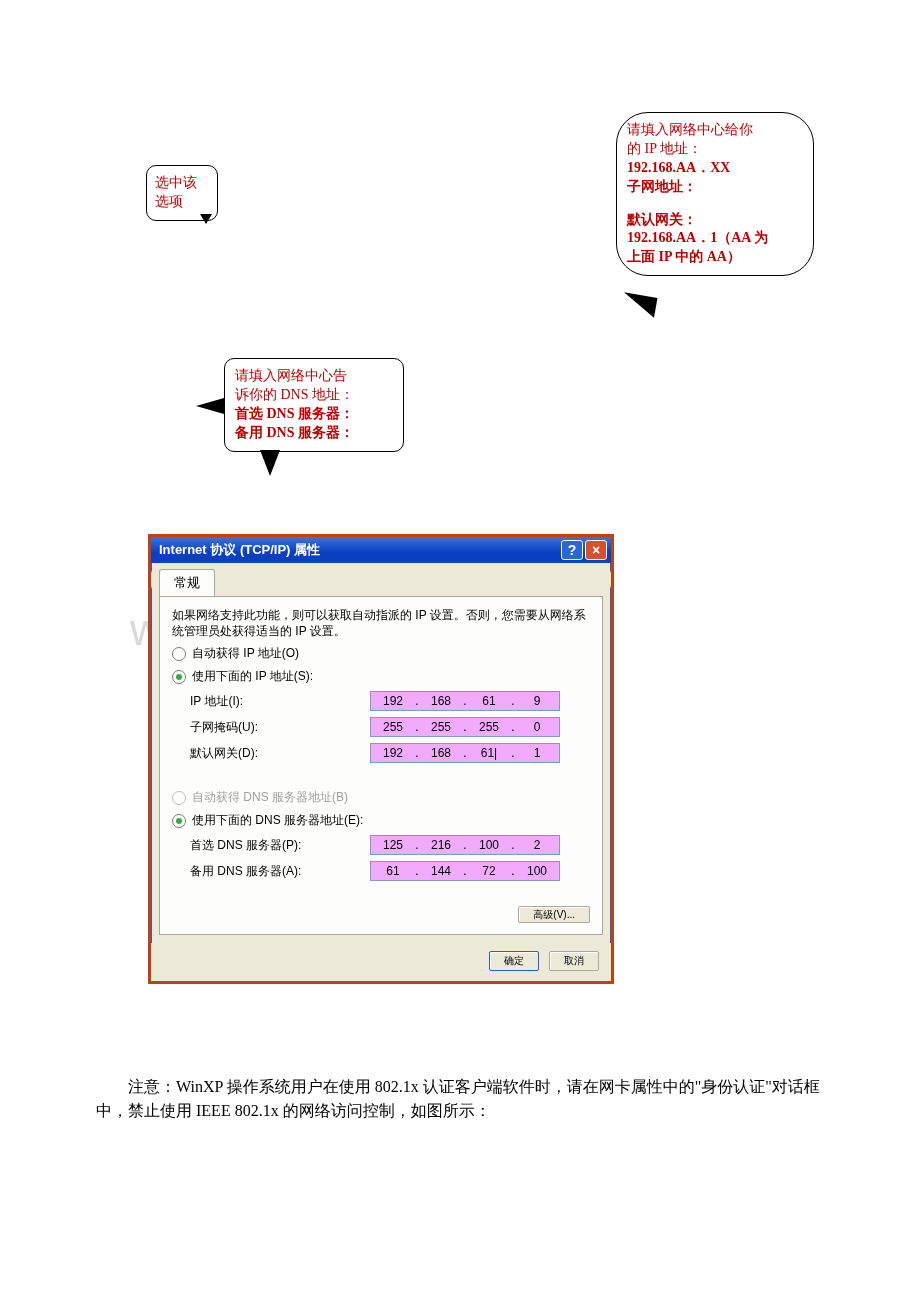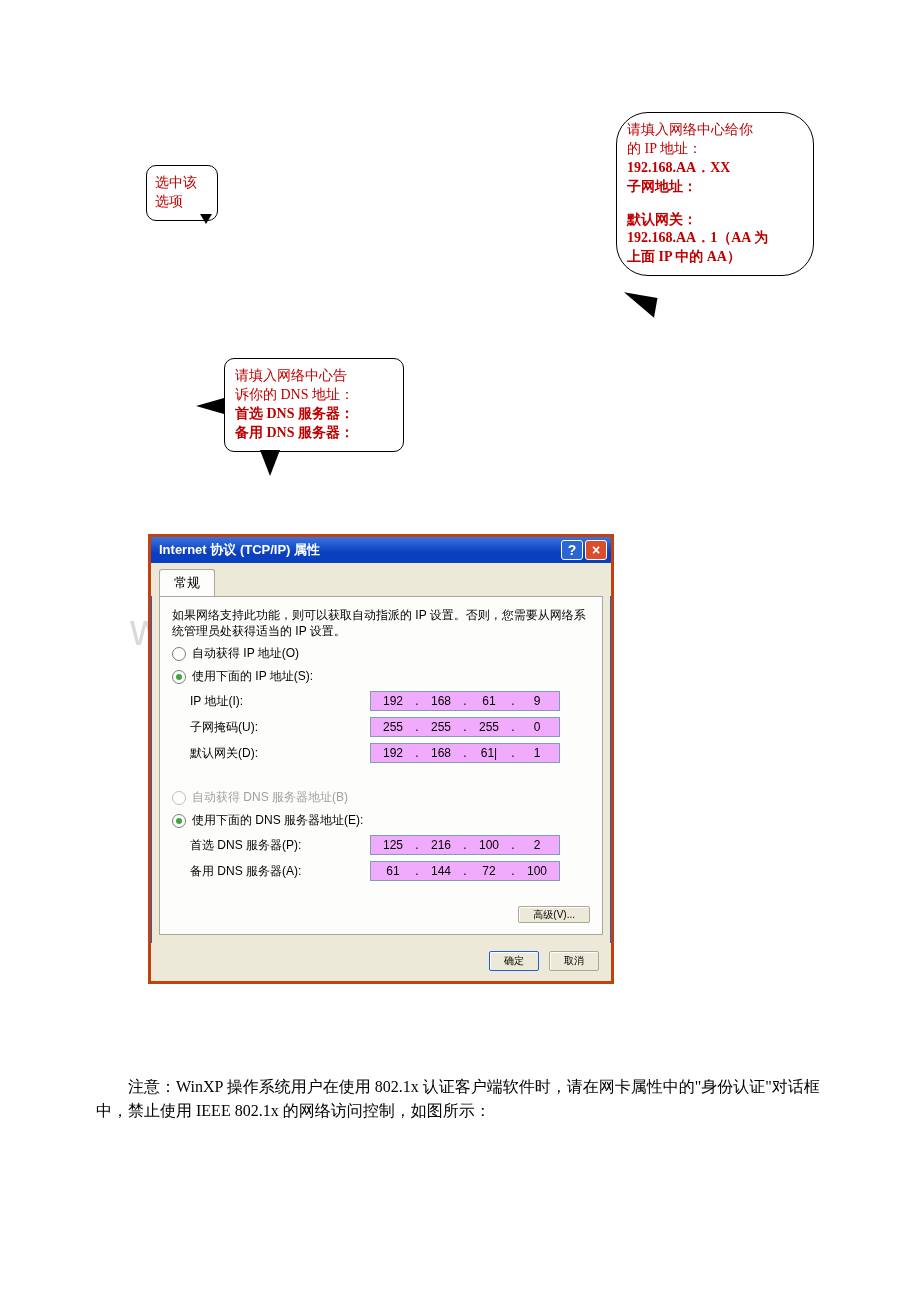--- a/index.html
+++ b/index.html
@@ -61,20 +61,21 @@
     border:1px solid #fff;
     border-radius:3px;
     display:flex;align-items:center;justify-content:center;
     font-weight:bold;font-size:14px;line-height:1;
   }
   .helpbtn{ background:#2a66d4;color:#fff; }
   .closebtn{ background:#d94f2b;color:#fff; }
   .tabstrip{
     background:#ece9d8;
     padding:6px 0 0 8px;
+    border-radius:12px;
   }
   .tab{
     display:inline-block;
     background:#fdfdfb;
     border:1px solid #aca899;
     border-bottom:none;
     border-radius:3px 3px 0 0;
     padding:4px 14px;
     font-size:13px;
   }

